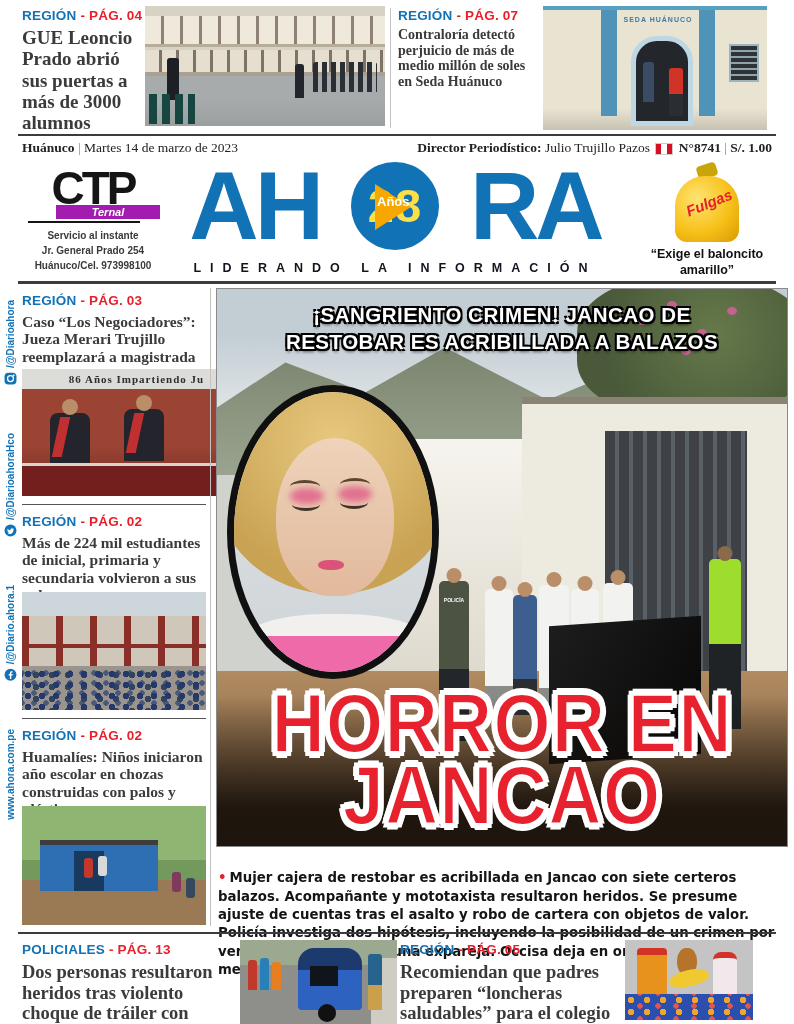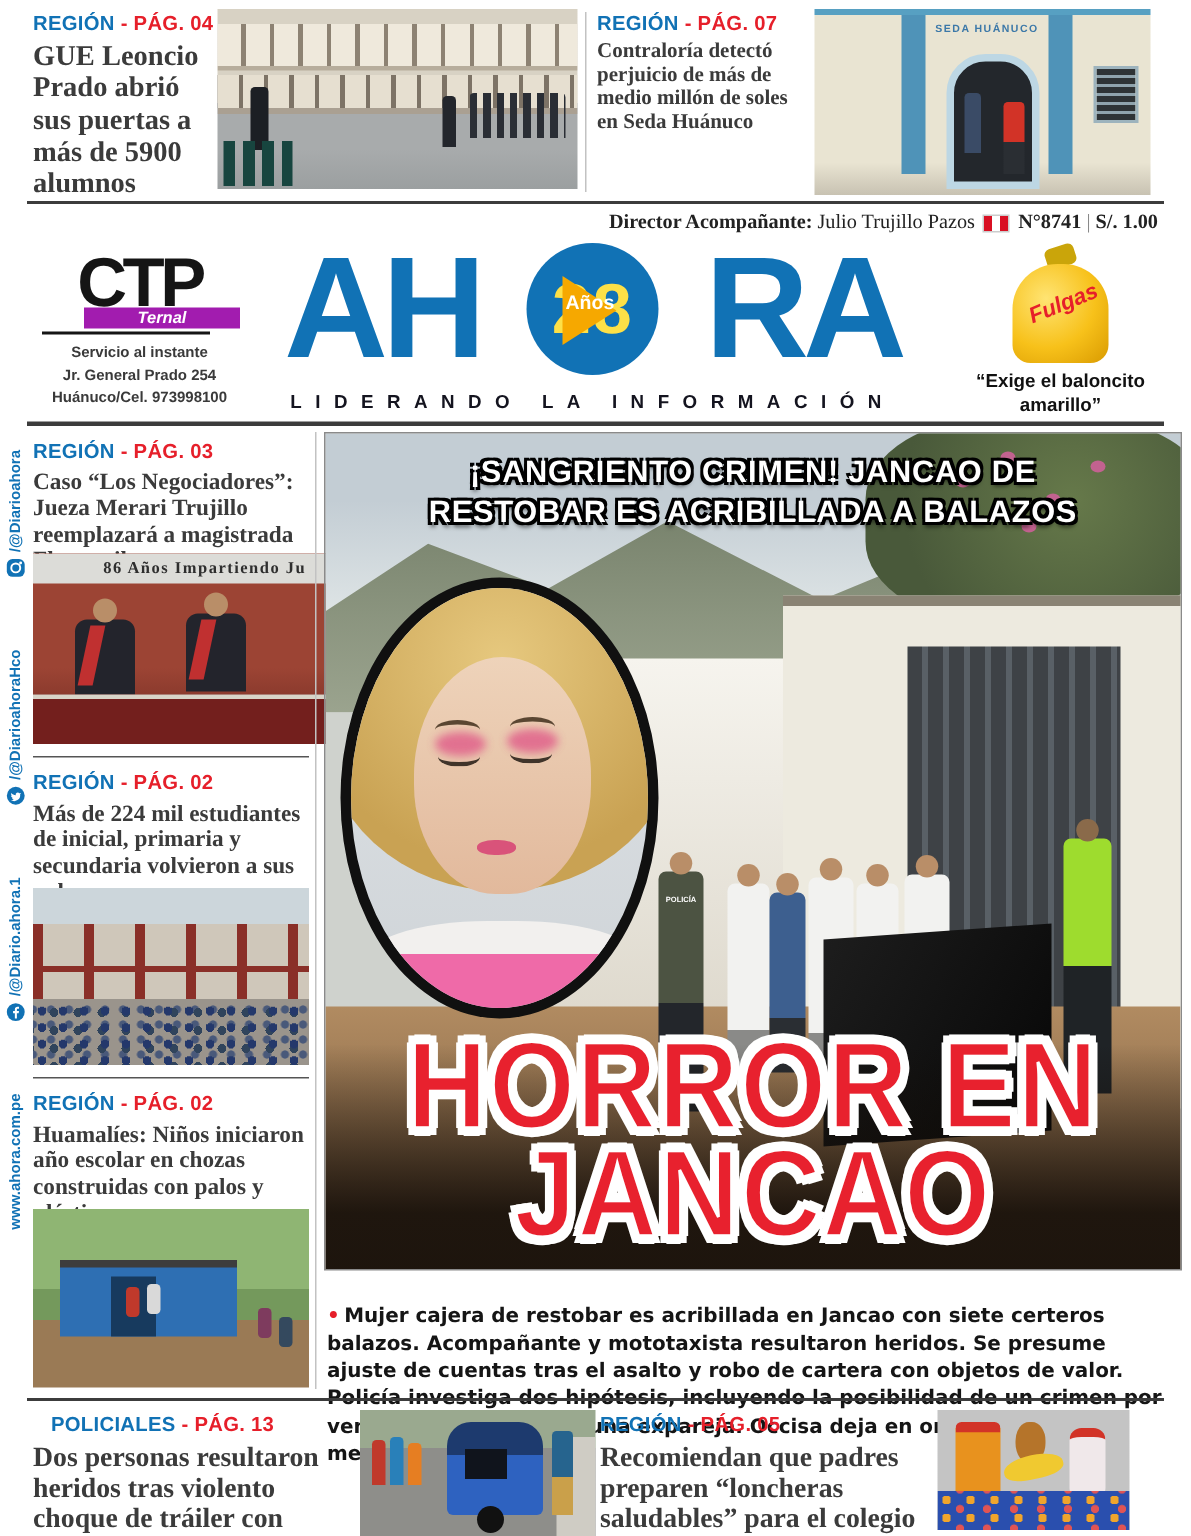--- a/index.html
+++ b/index.html
@@ -168,21 +168,21 @@
 </style>
 </head>
 <body>
 
 <div class="page">
 
   <div class="abs kicker" style="left:22px;top:8px;">
     <span class="sec">REGIÓN</span>
     <span class="pg">- PÁG. 04</span>
   </div>
-  <h2 class="abs headline t-hl" style="left:22px;top:27px;width:120px;margin:0;">GUE Leoncio Prado abrió sus puertas a más de 5900 alumnos</h2>
+  <h2 class="abs headline t-hl" style="left:22px;top:27px;width:120px;margin:0;">GUE Leoncio Prado abrió sus puertas a más de 3000 alumnos</h2>
   <div class="photo ph-courtyard" style="left:145px;top:6px;width:240px;height:120px;">
     <div class="arcade"></div>
     <div class="arcade2"></div>
     <div class="fig" style="left:22px;top:52px;width:12px;height:42px;background:#1c1f24;"></div>
     <div class="fig" style="left:150px;top:58px;width:9px;height:34px;background:#23262c;"></div>
     <div class="fig" style="left:168px;top:56px;width:64px;height:30px;background:repeating-linear-gradient(90deg,#2a2e35 0 5px,transparent 5px 9px);"></div>
     <div class="chairs"></div>
   </div>
   <div class="vdiv" style="left:390px;top:8px;height:120px;"></div>
 
@@ -196,22 +196,27 @@
     <div class="pillar" style="left:156px;"></div>
     <div class="sign">SEDA HUÁNUCO</div>
     <div class="door"></div>
     <div class="win" style="left:186px;"></div>
     <div class="fig" style="left:126px;top:58px;width:14px;height:48px;background:linear-gradient(#d23327 0 55%,#2a2e33 55%);"></div>
     <div class="fig" style="left:100px;top:52px;width:11px;height:40px;background:#3a4b66;"></div>
   </div>
 
   <div class="rule" style="top:134px;"></div>
 
+  <div class="abs" style="left:22px;top:140px;font-family:'Liberation Serif',serif;font-size:13.5px;color:#222;">
+    <b>Huánuco</b>
+    <span style="color:#888;">|</span>
+    <span>Martes 14 de marzo de 2023</span>
+  </div>
   <div class="abs" style="right:22px;top:140px;font-family:'Liberation Serif',serif;font-size:13.5px;color:#222;white-space:nowrap;">
-    <b>Director Acompañante:</b>
+    <b>Director Periodístico:</b>
     <span>Julio Trujillo Pazos</span>
     <span style="display:inline-block;width:16px;height:10px;vertical-align:middle;margin:0 2px;background:linear-gradient(90deg,#d91023 0 33%,#fff 33% 67%,#d91023 67%);border:.5px solid #ccc;"></span>
     <b>N°8741</b>
     <span style="color:#888;">|</span>
     <b>S/. 1.00</b>
   </div>
 
   <div class="abs" style="left:28px;top:168px;width:130px;">
     <div class="ctp-name" style="text-align:center;">CTP</div>
     <div class="ctp-band">Ternal</div>
@@ -362,21 +367,21 @@
     <div class="m-headline" style="top:472px;">JANCAO</div>
   </div>
 
   <p class="lede">
     <span class="bullet">•</span><span>Mujer cajera de restobar es acribillada en Jancao con siete certeros balazos. Acompañante y mototaxista resultaron heridos. Se presume ajuste de cuentas tras el asalto y robo de cartera con objetos de valor. Policía investiga dos hipótesis, incluyendo la posibilidad de un crimen por venganza por parte de una expareja. Occisa deja en orfandad a dos menores.</span>
     <span class="pref">Pág. 12</span>
   </p>
 
   <div class="rule" style="top:932px;"></div>
 
-  <div class="abs kicker" style="left:34px;top:942px;">
+  <div class="abs kicker" style="left:22px;top:942px;">
     <span class="sec">POLICIALES</span>
     <span class="pg">- PÁG. 13</span>
   </div>
   <h3 class="abs headline b-hl" style="left:22px;top:962px;width:214px;margin:0;">Dos personas resultaron heridos tras violento choque de tráiler con trimóvil</h3>
   <div class="photo ph-tri" style="left:240px;top:940px;width:157px;height:84px;">
     <div class="fig" style="left:8px;top:20px;width:9px;height:30px;background:#c0392b;"></div>
     <div class="fig" style="left:20px;top:18px;width:9px;height:32px;background:#2980b9;"></div>
     <div class="fig" style="left:32px;top:22px;width:9px;height:28px;background:#e67e22;"></div>
     <div class="moto"></div>
     <div class="wheel"></div>

